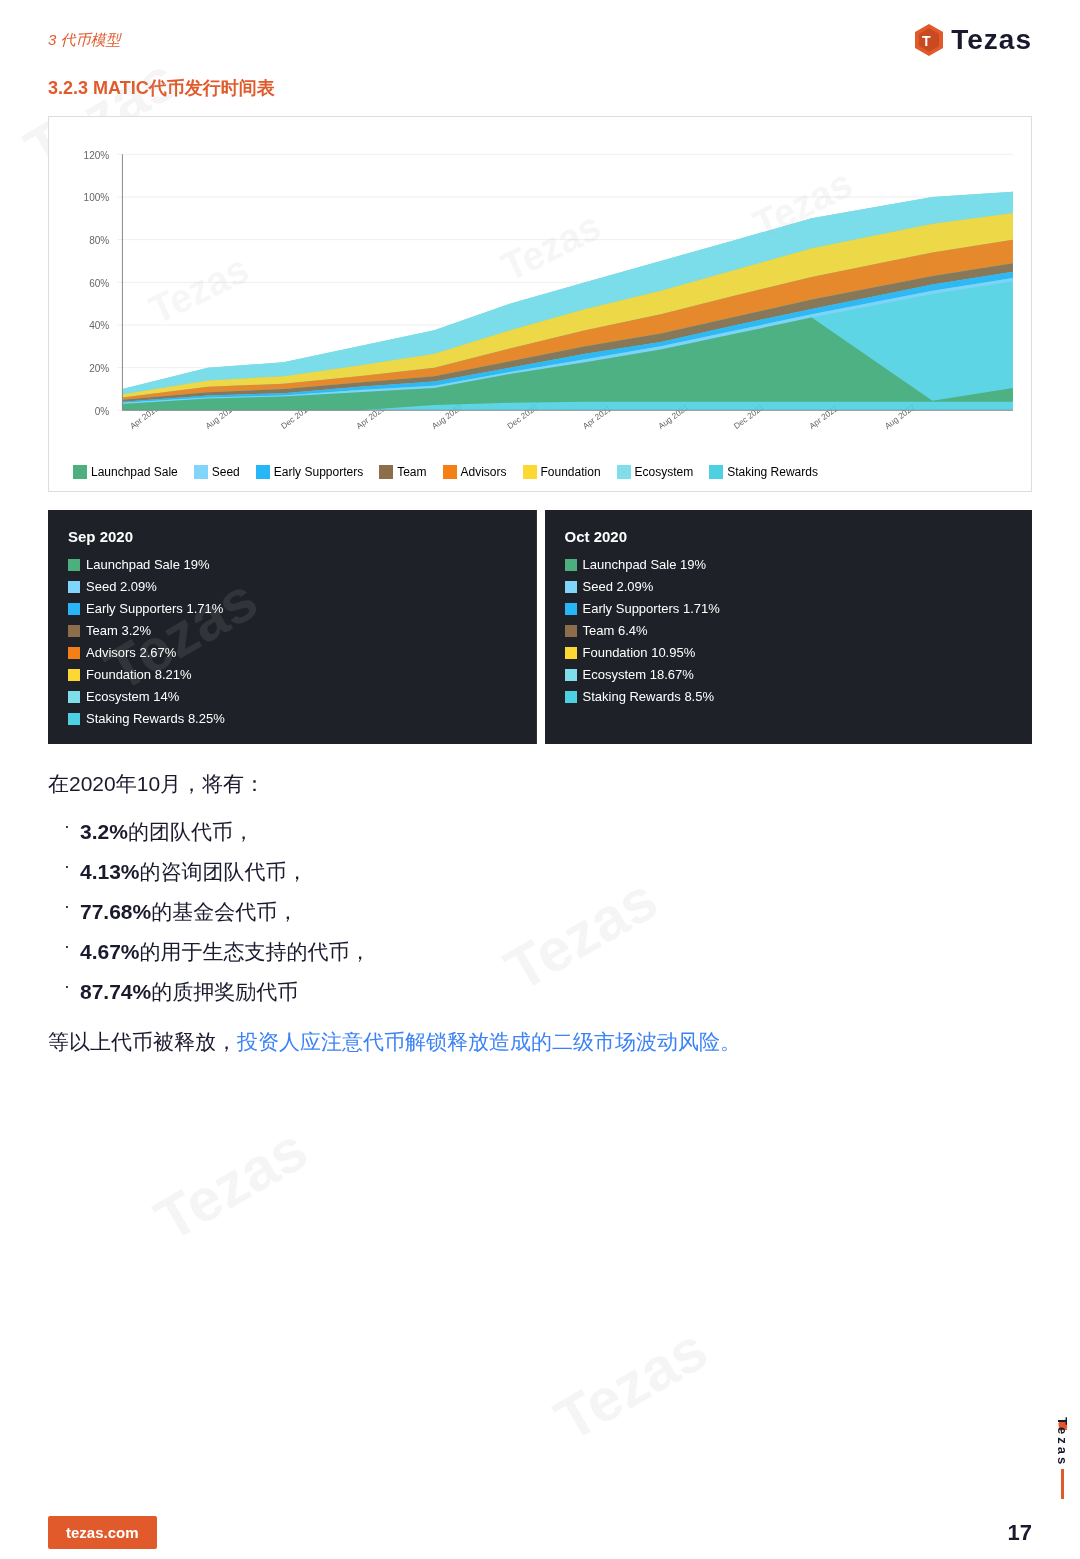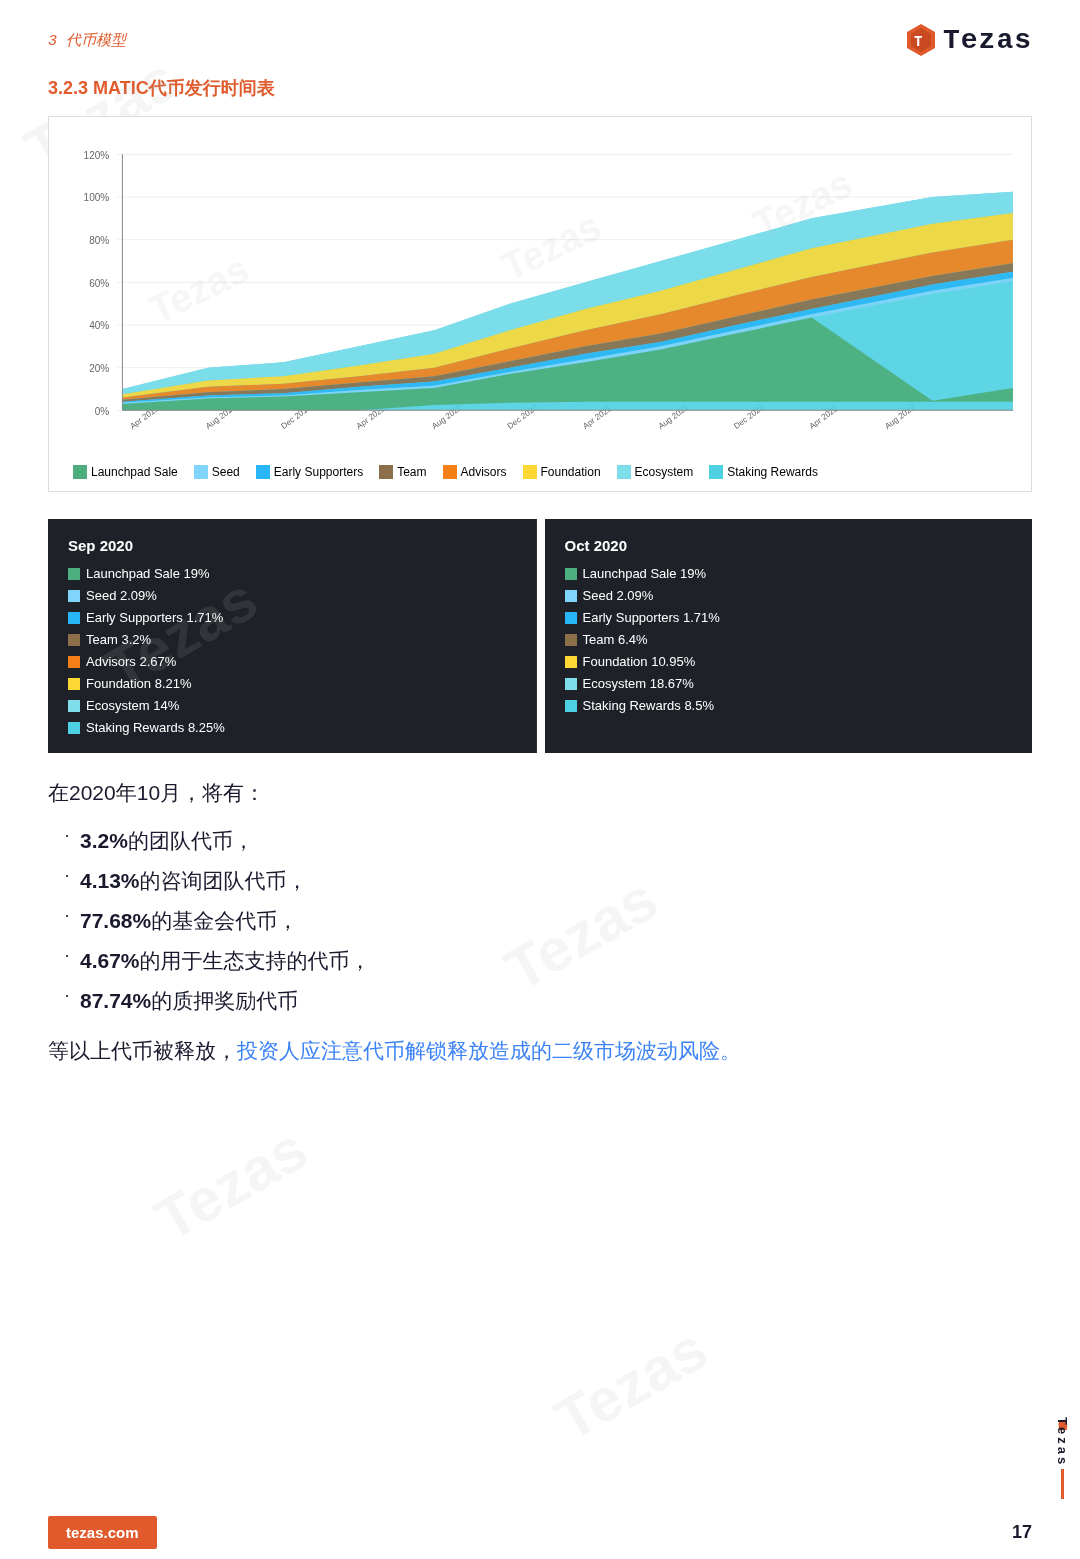--- a/index.html
+++ b/index.html
@@ -23,21 +23,20 @@
       z-index: 0;
       white-space: nowrap;
     }
 
     
     .page-header {
       display: flex;
       justify-content: space-between;
       align-items: center;
       padding: 24px 48px 12px 48px;
-      font-family: Liberation Mono, monospace;
     }
     .header-subtitle {
       font-size: 15px;
       color: #e05a2b;
       font-style: italic;
     }
     .logo-area {
       display: flex;
       align-items: center;
       gap: 8px;
@@ -94,21 +93,21 @@
       gap: 4px;
     }
     .legend-box {
       width: 14px;
       height: 14px;
       flex-shrink: 0;
     }
 
     
     .tooltip-section {
-      margin: 27px 48px 0 48px;
+      margin: 18px 48px 0 48px;
       display: flex;
       gap: 8px;
     }
     .tooltip-box {
       background: #1e2228;
       color: #fff;
       padding: 14px 20px;
       font-size: 13px;
       line-height: 1.7;
       flex: 1;
@@ -179,21 +178,21 @@
     }
     .footer-link {
       background: #e05a2b;
       color: #fff;
       padding: 8px 18px;
       font-size: 15px;
       font-weight: bold;
       border-radius: 2px;
     }
     .page-number {
-      font-size: 18px;
+      font-size: 22px;
       color: #1a1a2e;
       font-weight: bold;
       text-align: right;
     }
     .side-stamp-box {
       position: absolute;
       right: 10px;
       bottom: 60px;
       display: flex;
       flex-direction: column;

